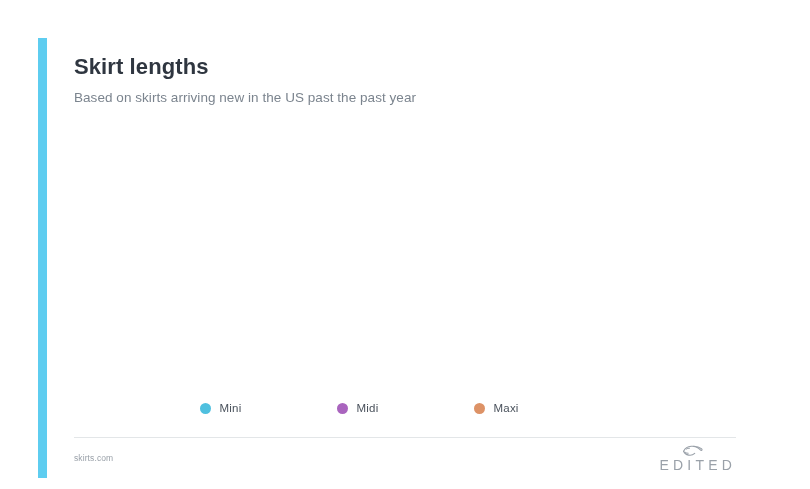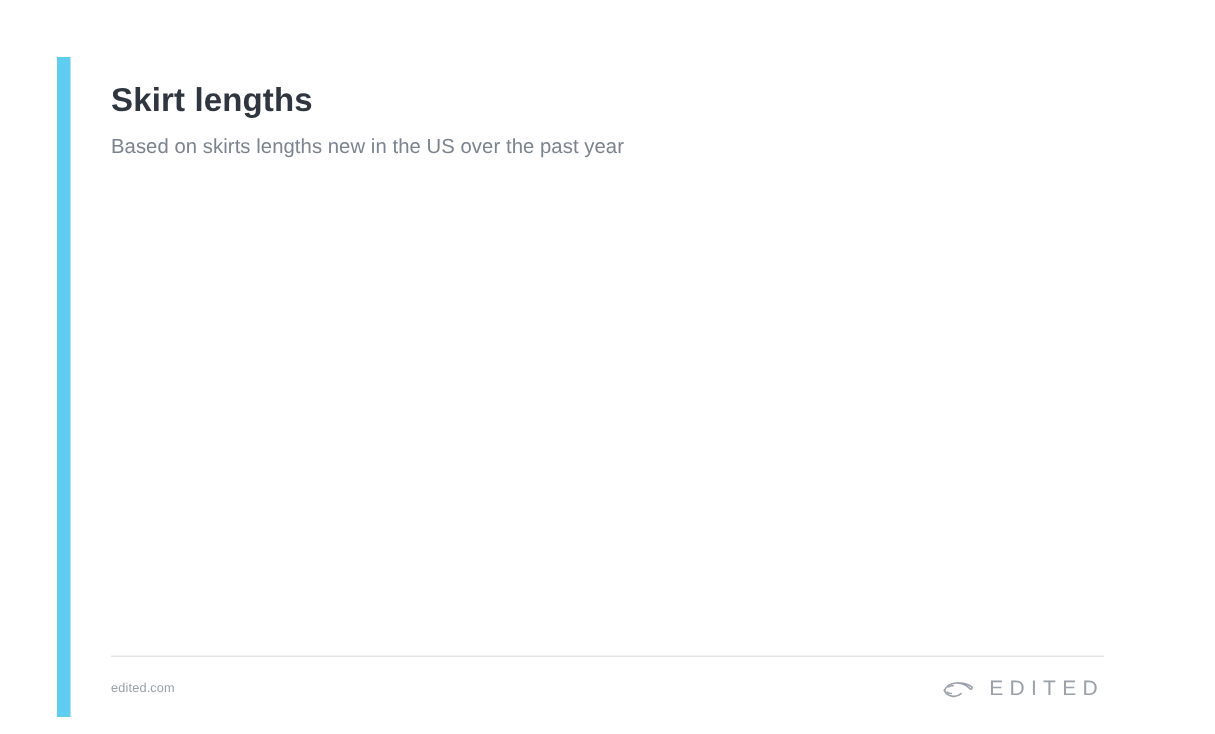--- a/index.html
+++ b/index.html
@@ -126,53 +126,68 @@
     align-items: center;
     justify-content: space-between;
   }
   .footer-url {
     font-size: 8.5px;
     color: #9aa1a9;
     letter-spacing: 0.1px;
   }
   .brand {
     display: flex;
-    align-items: flex-end;
+    align-items: center;
+    flex-direction: column;
   }
   .brand-mark {
     margin-right: 7px;
     display: block;
   }
   .brand-text {
     font-size: 14px;
     color: #9aa1a9;
     letter-spacing: 4.2px;
   }
 </style>
 </head>
 <body>
 
 <div id="slide">
 
   <div class="accent-bar"></div>
 
   <div class="header">
     <h1 class="slide-title">Skirt lengths</h1>
-    <p class="slide-subtitle">Based on skirts lengths new in the US over the past year</p>
+    <p class="slide-subtitle">Based on skirts arriving new in the US past the past year</p>
   </div>
 
   <div class="charts">
 
   </div>
 
+  <div class="legend">
+    <div class="legend-item">
+      <span class="legend-dot" style="background: rgb(79, 192, 223);"></span>
+      <span class="legend-label">Mini</span>
+    </div>
+    <div class="legend-item">
+      <span class="legend-dot" style="background: rgb(169, 100, 190);"></span>
+      <span class="legend-label">Midi</span>
+    </div>
+    <div class="legend-item">
+      <span class="legend-dot" style="background: rgb(221, 146, 102);"></span>
+      <span class="legend-label">Maxi</span>
+    </div>
+  </div>
 
   <div class="footer-rule"></div>
 
   <div class="footer">
-    <span class="footer-url">edited.com</span>
+    <span class="footer-url">skirts.com</span>
     <span class="brand">
       <svg class="brand-mark" width="24" height="14" viewBox="0 0 24 14">
         <path d="M1.6 8.2c1.3-2.6 4.2-4.6 7.6-4.9 2.6-0.25 5.1 0.5 7 1.8 0.9 0.6 1.7 1.3 2.4 2.1
                  0.4 0.45 1.1 0.35 1.35-0.2 0.2-0.45 0.05-1-0.4-1.3-2.4-1.7-5.4-2.6-8.4-2.35" fill="none" stroke="#9aa1a9" stroke-width="1.1" stroke-linecap="round"></path>
         <path d="M1.6 8.2c0.7 2.0 2.6 3.5 5.0 3.9 2.3 0.4 4.6-0.3 6.1-1.7" fill="none" stroke="#9aa1a9" stroke-width="1.1" stroke-linecap="round"></path>
         <path d="M4.4 6.0c0.9-0.6 2.0-0.9 3.1-0.8" fill="none" stroke="#9aa1a9" stroke-width="1" stroke-linecap="round"></path>
         <path d="M3.4 9.4c0.8 0.6 1.8 0.9 2.8 0.9" fill="none" stroke="#9aa1a9" stroke-width="1" stroke-linecap="round"></path>
       </svg>
       <span class="brand-text">EDITED</span>
     </span>

